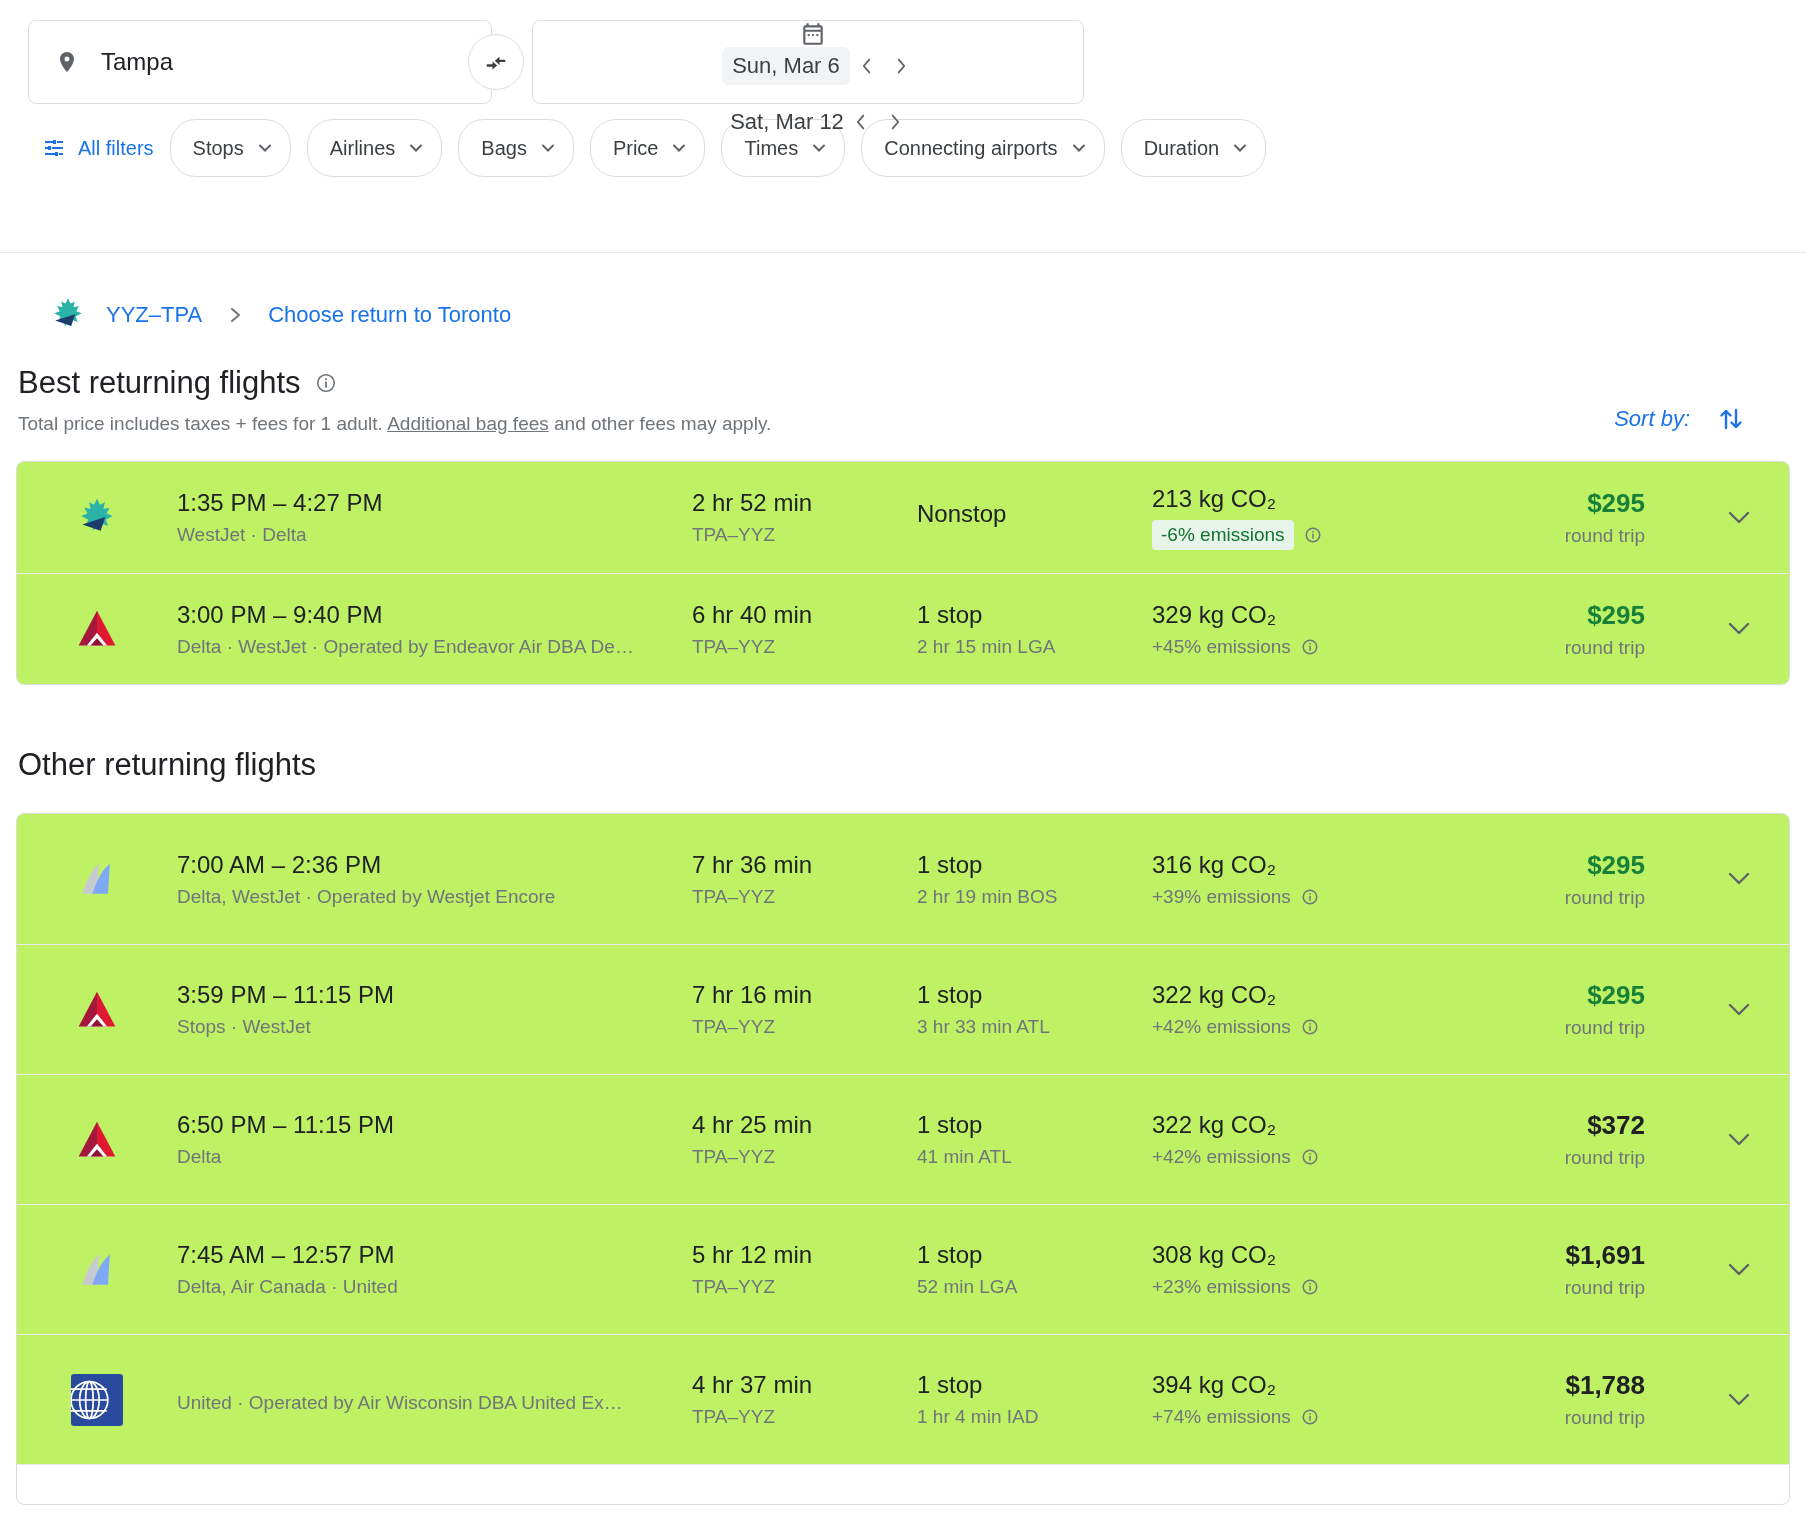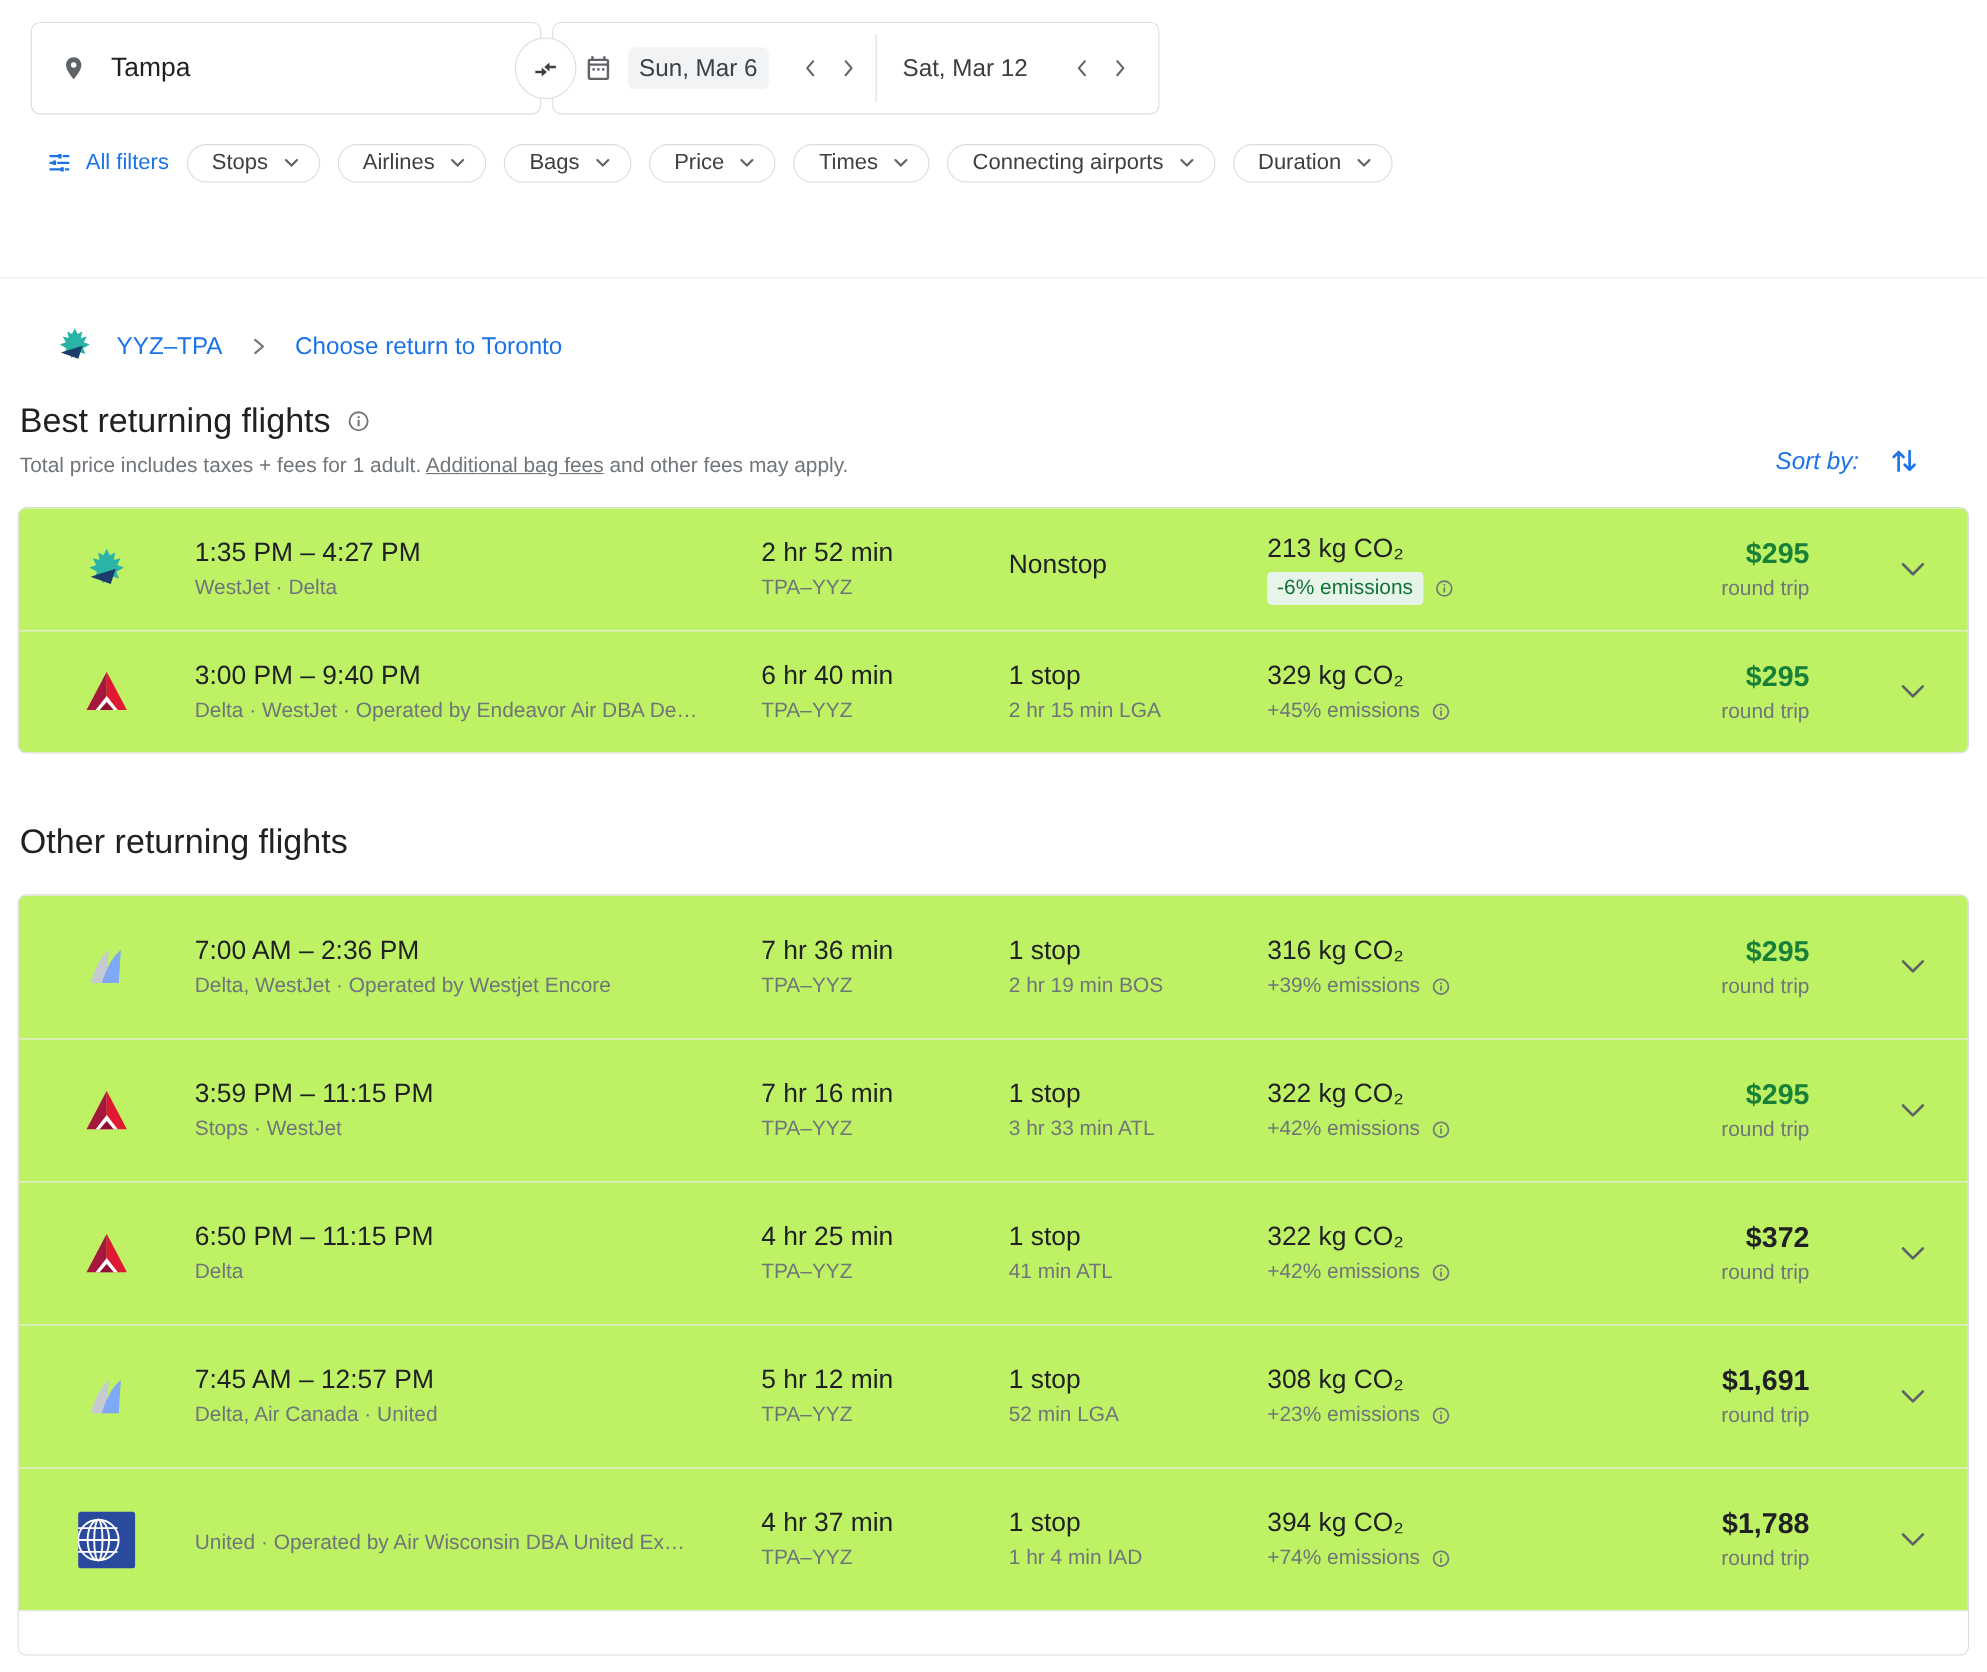--- a/index.html
+++ b/index.html
@@ -19,37 +19,37 @@
   .field.origin { width:466px; }
   .field.dest   { width:464px; margin-left:12px; }
   .field .ftext { font-size:24px; color:#202124; margin-left:22px; }
   .field .fcode { font-size:15px; color:#70757a; margin-left:8px; letter-spacing:.5px; }
   .swapbtn {
     position:absolute; left:452px; top:14px; width:56px; height:56px; border-radius:50%;
     background:#fff; border:1px solid #dadce0; display:flex; align-items:center; justify-content:center;
     z-index:2; cursor:pointer;
   }
   .dates {
-    margin-left:10px; width:552px; border:1px solid #dadce0; border-radius:8px;
-    display:flex; align-items:center; padding:0 18px 0 28px;
+    margin-left:40px; width:552px; border:1px solid #dadce0; border-radius:8px;
+    display:flex; align-items:center; padding:0 18px 0 28px;flex-direction:column;
   }
   .datehalf { display:flex; align-items:center; flex:1; }
   .datetext { font-size:22px; color:#3c4043; white-space:nowrap; }
   .datetext.selected { background:#f1f3f4; border-radius:6px; padding:6px 10px; margin-left:14px; }
   .datehalf.second .datetext { margin-left:16px; }
   .navchev { width:34px; height:34px; display:flex; align-items:center; justify-content:center; cursor:pointer; }
   .dates .vdiv { width:1px; align-self:stretch; background:#dadce0; margin:10px 8px; }
 
   
   .filterbar { display:flex; align-items:center; margin-top:18px; height:52px; }
   .allfilters { display:flex; align-items:center; color:#1a73e8; font-size:20px; cursor:pointer; margin-left:14px; }
   .allfilters span { margin-left:12px; }
   .chip {
     display:flex; align-items:center; border:1px solid #dadce0; border-radius:26px;
-    height:35px; padding:0 18px 0 22px; margin-left:16px; font-size:20px; color:#3c4043;
+    height:58px; padding:0 18px 0 22px; margin-left:16px; font-size:20px; color:#3c4043;
     background:#fff; cursor:pointer; white-space:nowrap;
   }
   .chip:first-of-type { margin-left:34px; }
   .chip .caret { margin-left:14px; }
 
   .topdivider { border:none; border-top:1px solid #e8eaed; margin:78px -16px 0 -16px; }
 
   
   .breadcrumb { display:flex; align-items:center; margin-top:40px; height:44px; padding-left:32px; }
   .breadcrumb .crumb { color:#1a73e8; font-size:22px; cursor:pointer; }

